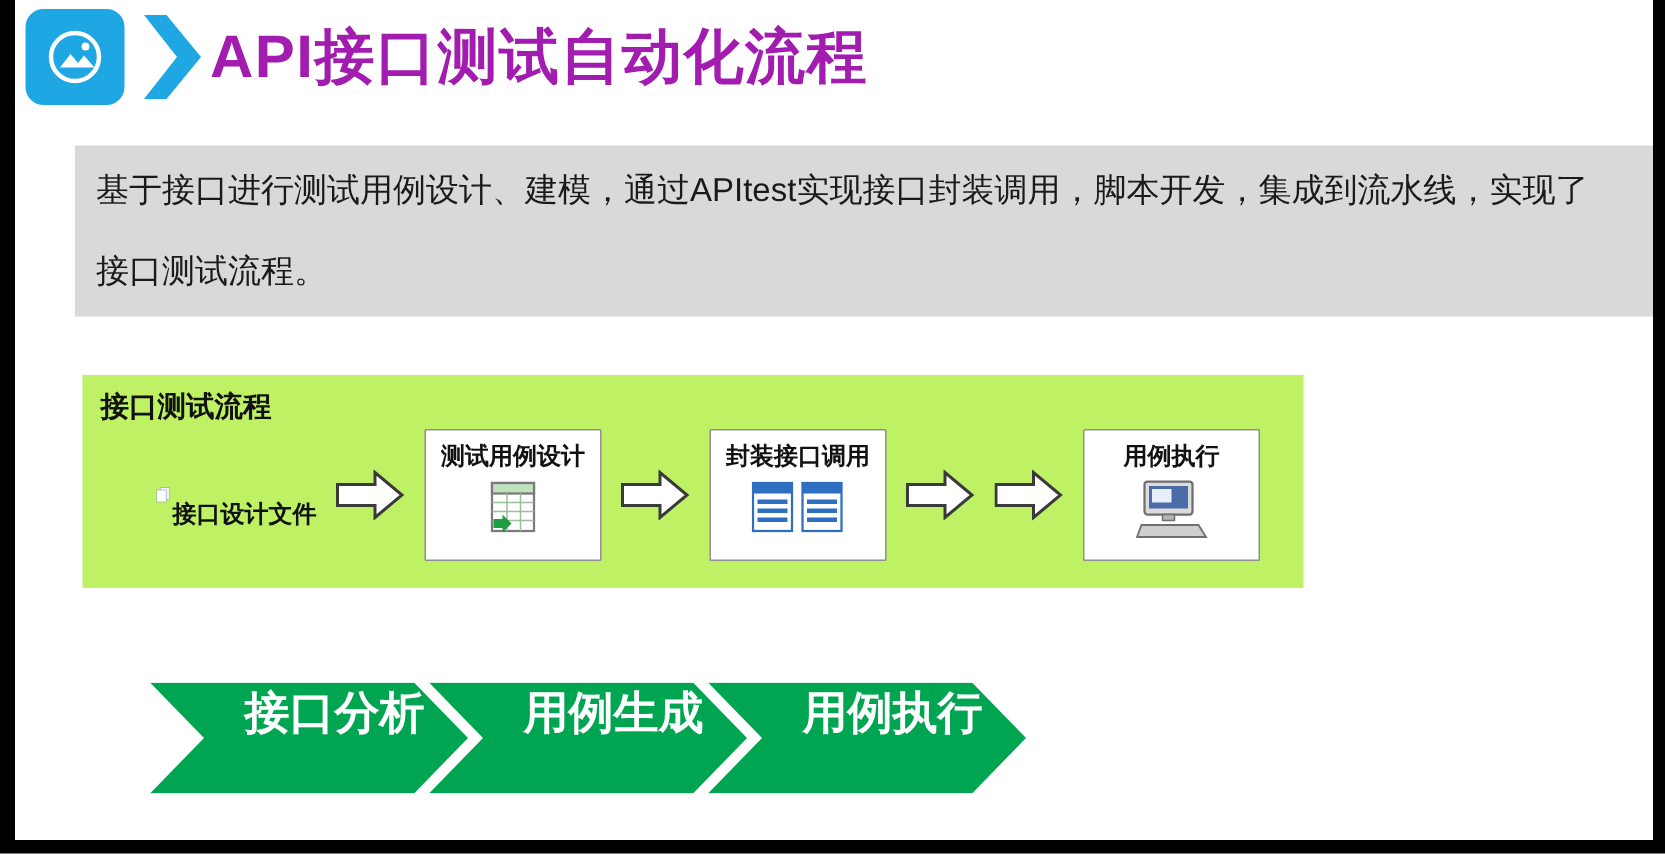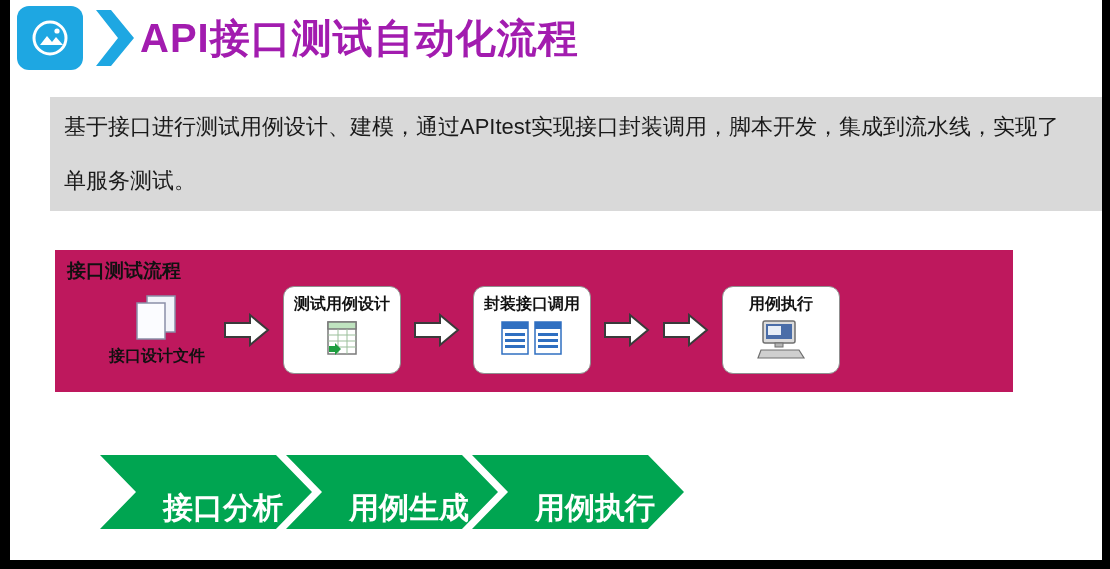--- a/index.html
+++ b/index.html
@@ -28,58 +28,58 @@
     position:absolute; left:40px; right:0; top:97px; height:114px;
     background:#d9d9d9; box-sizing:border-box;
     padding:16px 14px 17px 14px;
     font-size:22px; color:#1a1a1a;
   }
   .intro .line { line-height:28px; white-space:nowrap; }
   .intro .line2 { margin-top:26px; }
 
   
   .panel {
-    position:absolute; left:45px; top:250px; width:958px; height:142px;
-    background:#be185d;
+    position:absolute; left:45px; top:250px; width:814px; height:142px;
+    background:#bef264;
     text-decoration:underline;
   }
   .panel-title {
     position:absolute; left:12px; top:8px;
     font-size:19px; font-weight:bold; color:#111;
   }
   .flow-row {
     position:absolute; left:48px; top:26px; right:8px; height:108px;
     display:flex; align-items:center; gap:13px;
   }
   .source-col {
-    display:flex; flex-direction:column; align-items:center; width:108px;
+    display:flex; flex-direction:row; align-items:flex-end; width:108px;
   }
   .source-label {
     margin-top:4px; font-size:16px; font-weight:bold; color:#111; white-space:nowrap;
   }
   .step-box {
     width:118px; height:88px; background:#fff;
-    border:1.5px solid #8f8f8f; border-radius:11px;
+    border:1.5px solid #8f8f8f; border-radius:1px;
     box-sizing:border-box;
     display:flex; flex-direction:column; align-items:center;
     padding-top:7px; flex:0 0 auto;
   }
   .step-label { font-size:16px; font-weight:bold; color:#111; white-space:nowrap; }
   .step-icon { margin-top:5px; }
   .flow-arrow { flex:0 0 auto; display:flex; align-items:center; }
 
   
   .stages {
     position:absolute; left:90px; top:455px; display:flex;
   }
   .stage {
     width:212px; height:74px;
     background:#00a551;
     clip-path:polygon(0 0, calc(100% - 36px) 0, 100% 50%, calc(100% - 36px) 100%, 0 100%, 36px 50%);
-    display:flex; align-items:flex-end; justify-content:center;
+    display:flex; align-items:flex-start; justify-content:center;
     box-sizing:border-box; padding-left:34px;
     color:#fff; font-size:30px; font-weight:bold; white-space:nowrap;
     flex:0 0 auto;
   }
   .stage + .stage { margin-left:-26px; }
 </style>
 </head>
 <body>
 
 <div class="slide">
@@ -90,21 +90,21 @@
     <path d="M24 40 l7 -9 l5 6 l4 -5 l7 8 z" fill="#ffffff"></path>
     <circle cx="41" cy="26" r="2.6" fill="#ffffff"></circle>
   </svg>
   <svg class="header-chevron" viewBox="0 0 42 60">
     <polygon points="2,2 17,2 40,30 17,58 2,58 24,30" fill="#1ea7e2"></polygon>
   </svg>
   <div class="page-title">API接口测试自动化流程</div>
 
   <div class="intro">
     <div class="line line1">基于接口进行测试用例设计、建模，通过APItest实现接口封装调用，脚本开发，集成到流水线，实现了</div>
-    <div class="line line2">单服务测试。</div>
+    <div class="line line2">接口测试流程。</div>
   </div>
 
   <div class="panel">
     <div class="panel-title">接口测试流程</div>
 
     <div class="flow-row">
 
       <div class="source-col">
         <svg width="54" height="48" viewBox="0 0 54 48">
           <rect x="17" y="2" width="28" height="36" fill="#f2f4fa" stroke="#8a8fa8" stroke-width="1.5"></rect>

